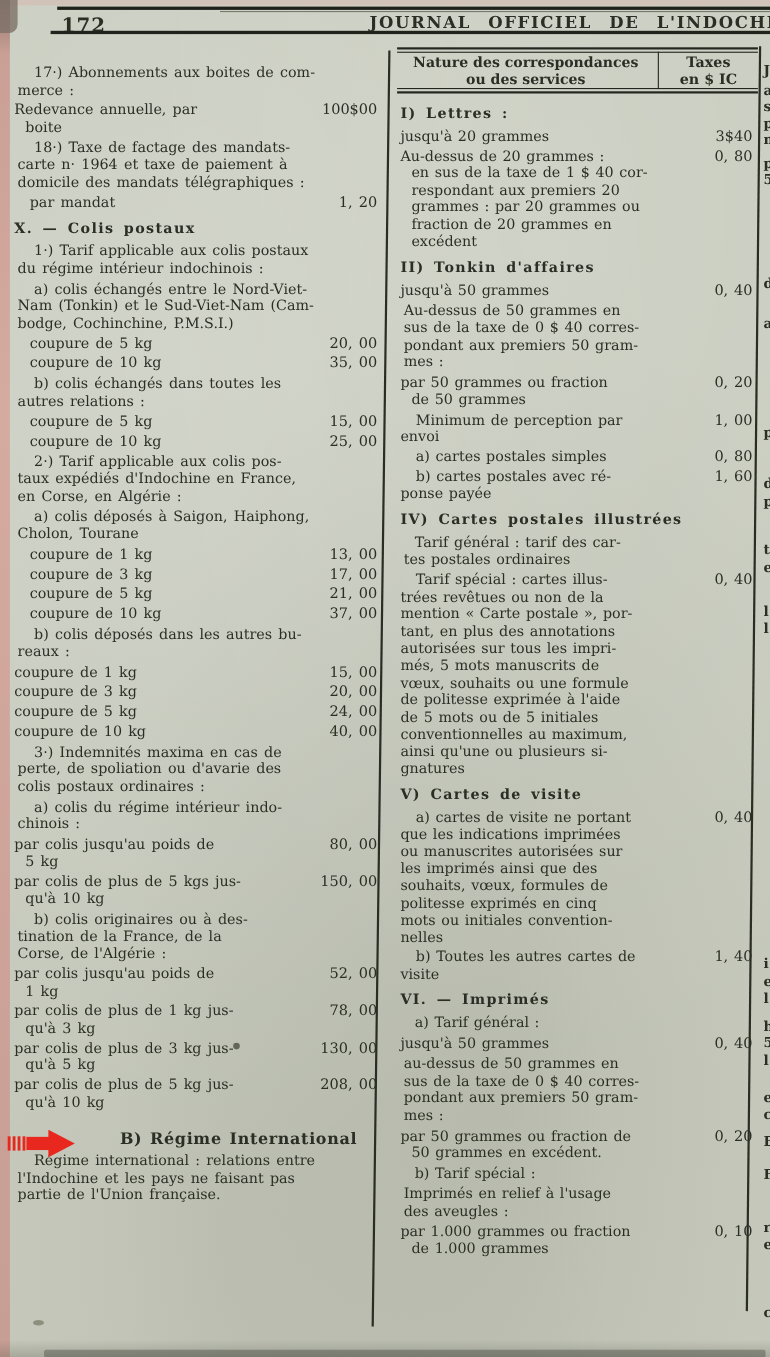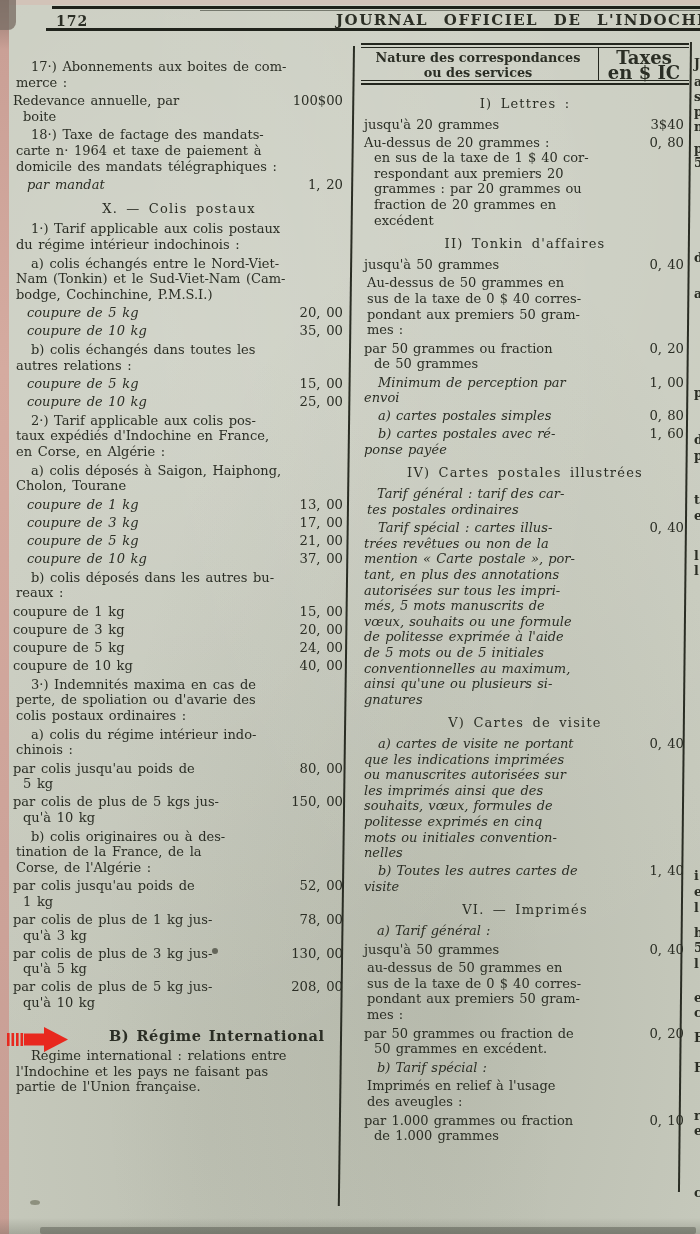--- a/index.html
+++ b/index.html
@@ -15,48 +15,48 @@
     color:#2b2e25;
   }
   
   .edge-top{position:absolute;left:0;top:0;width:100%;height:5px;background:#d2c1b6;opacity:.85;}
   .edge-left{position:absolute;left:0;top:0;width:9px;height:100%;
     background:linear-gradient(180deg,#8e756b 0%,#caa096 4%,#d5aba0 30%,#cda399 70%,#c79e94 100%);}
   .corner-smudge{position:absolute;left:0;top:0;width:16px;height:30px;background:#7d7168;opacity:.8;border-radius:0 0 8px 0;}
   
   .top-rule{position:absolute;left:52px;right:0;top:6px;height:3px;background:#1e211a;}
   .top-rule2{position:absolute;left:200px;right:0;top:10px;height:1px;background:#3a3d33;opacity:.6;}
-  .page-number{position:absolute;left:56px;top:13px;font-weight:bold;font-size:14px;letter-spacing:1px;}
+  .page-number{position:absolute;left:56px;top:13px;font-weight:bold;font-size:18px;letter-spacing:1px;}
   .journal-title{position:absolute;left:336px;top:11px;font-weight:bold;font-size:15px;letter-spacing:1.5px;word-spacing:9px;white-space:nowrap;}
   .header-rule{position:absolute;left:46px;right:0;top:28px;height:2.5px;background:#20231c;}
   
   .vrule{position:absolute;width:1.6px;background:#2a2d24;}
   .v1{left:353px;top:46px;height:1160px;transform:rotate(0.75deg);transform-origin:top center;}
   .v2{left:690px;top:42px;height:1150px;transform:rotate(0.6deg);transform-origin:top center;}
   
   .col-left{position:absolute;left:13px;top:56px;width:332px;font-size:13px;line-height:15.6px;word-spacing:1.5px;}
   .col-mid{position:absolute;left:364px;top:88px;width:322px;font-size:13px;line-height:15.6px;word-spacing:1px;}
   
   .tbl-head{position:absolute;left:361px;top:43px;width:328px;height:42px;}
   .tbl-head .rt1{position:absolute;left:0;right:0;top:0;height:1.7px;background:#23261e;}
   .tbl-head .rt2{position:absolute;left:0;right:0;top:3.6px;height:1.4px;background:#23261e;}
   .tbl-head .rb1{position:absolute;left:0;right:0;bottom:3.6px;height:1.4px;background:#23261e;}
   .tbl-head .rb2{position:absolute;left:0;right:0;bottom:0;height:1.7px;background:#23261e;}
   .tbl-head .divider{position:absolute;right:90px;top:4px;bottom:4px;width:1.5px;background:#23261e;}
   .tbl-head .cell1{position:absolute;left:2px;right:96px;top:8px;text-align:center;font-weight:bold;font-size:12.8px;line-height:14.5px;}
-  .tbl-head .cell2{position:absolute;right:2px;width:86px;top:8px;text-align:center;font-weight:bold;font-size:18px;line-height:14.5px;}
+  .tbl-head .cell2{position:absolute;right:2px;width:86px;top:8px;text-align:center;font-weight:bold;font-size:13px;line-height:14.5px;}
   
   .blk{margin:3px 3px;}
   .p{white-space:pre-line;text-indent:15px;}
   .p.noind{text-indent:0;}
-  .p.fi{text-indent:10px;font-style:italic;}
-  .h{text-align:center;font-weight:normal;letter-spacing:1.2px;margin:8px 0 5px;word-spacing:3px;}
+  .p.fi{text-indent:10px;}
+  .h{text-align:left;font-weight:bold;letter-spacing:1.2px;margin:8px 0 5px;word-spacing:3px;}
   .r{display:flex;align-items:flex-start;margin:2.5px 0;}
   .r .lbl{flex:1 1 auto;white-space:pre-line;padding-left:10px;text-indent:-10px;}
-  .r.fi .lbl{padding-left:0;text-indent:14px;font-style:italic;}
+  .r.fi .lbl{padding-left:0;text-indent:14px;}
   .r .val{white-space:nowrap;margin-left:8px;padding-right:2px;font-size:13.2px;}
   
   .ah{position:relative;margin:17px 0 5px;font-weight:bold;font-size:14.5px;letter-spacing:.6px;padding-left:96px;}
   .arrow-svg{position:absolute;left:-7px;top:-2px;width:64px;height:27px;}
   
   .frag-col{position:absolute;left:0;top:0;width:700px;height:1234px;pointer-events:none;}
   .frag{position:absolute;left:694px;font-weight:bold;font-size:12.5px;color:#2b2e25;white-space:nowrap;}
   
   .bottom-shade{position:absolute;left:40px;right:4px;bottom:0;height:7px;background:#32342b;opacity:.35;border-radius:2px;}
   .bottom-fade{position:absolute;left:0;right:0;bottom:0;height:16px;background:linear-gradient(transparent, rgba(70,72,60,.25));}

